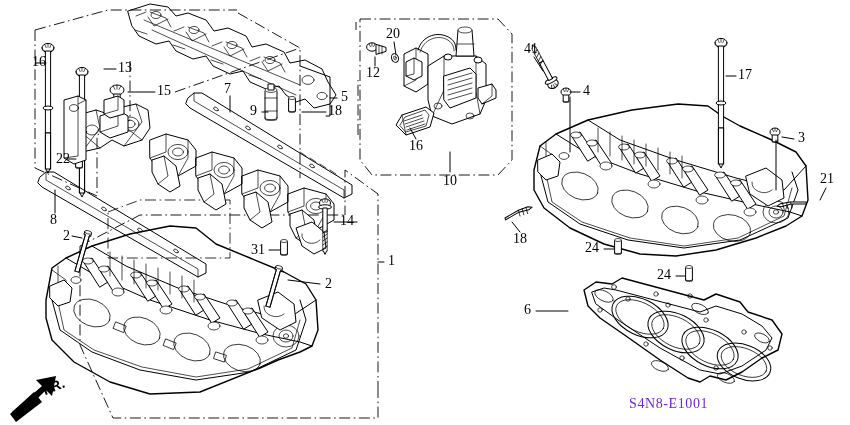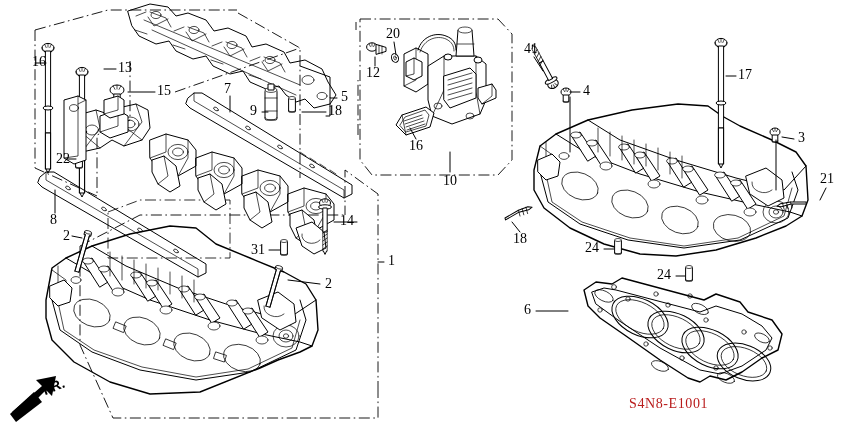--- a/index.html
+++ b/index.html
@@ -10,21 +10,21 @@
   }
   #stage{position:absolute;left:0;top:0;width:850px;height:425px;}
   svg#diagram{position:absolute;left:0;top:0;width:850px;height:425px;display:block;}
   .callout{
     position:absolute;font-family:"Liberation Serif", serif;font-size:14px;
     font-weight:400;color:#000;line-height:1;white-space:nowrap;
     letter-spacing:0px;
   }
   .diagcode{
     position:absolute;font-family:"Liberation Serif", serif;font-size:14px;
-    letter-spacing:0.6px;color:#b91c1c;white-space:nowrap;
+    letter-spacing:0.6px;color:#6d28d9;white-space:nowrap;
   }
   .frlabel{
     position:absolute;font-family:"Liberation Sans", sans-serif;
     font-size:14px;font-weight:bold;color:#000;white-space:nowrap;
     transform:rotate(-22deg);transform-origin:left bottom;
   }
 </style>
 </head>
 <body>
 

